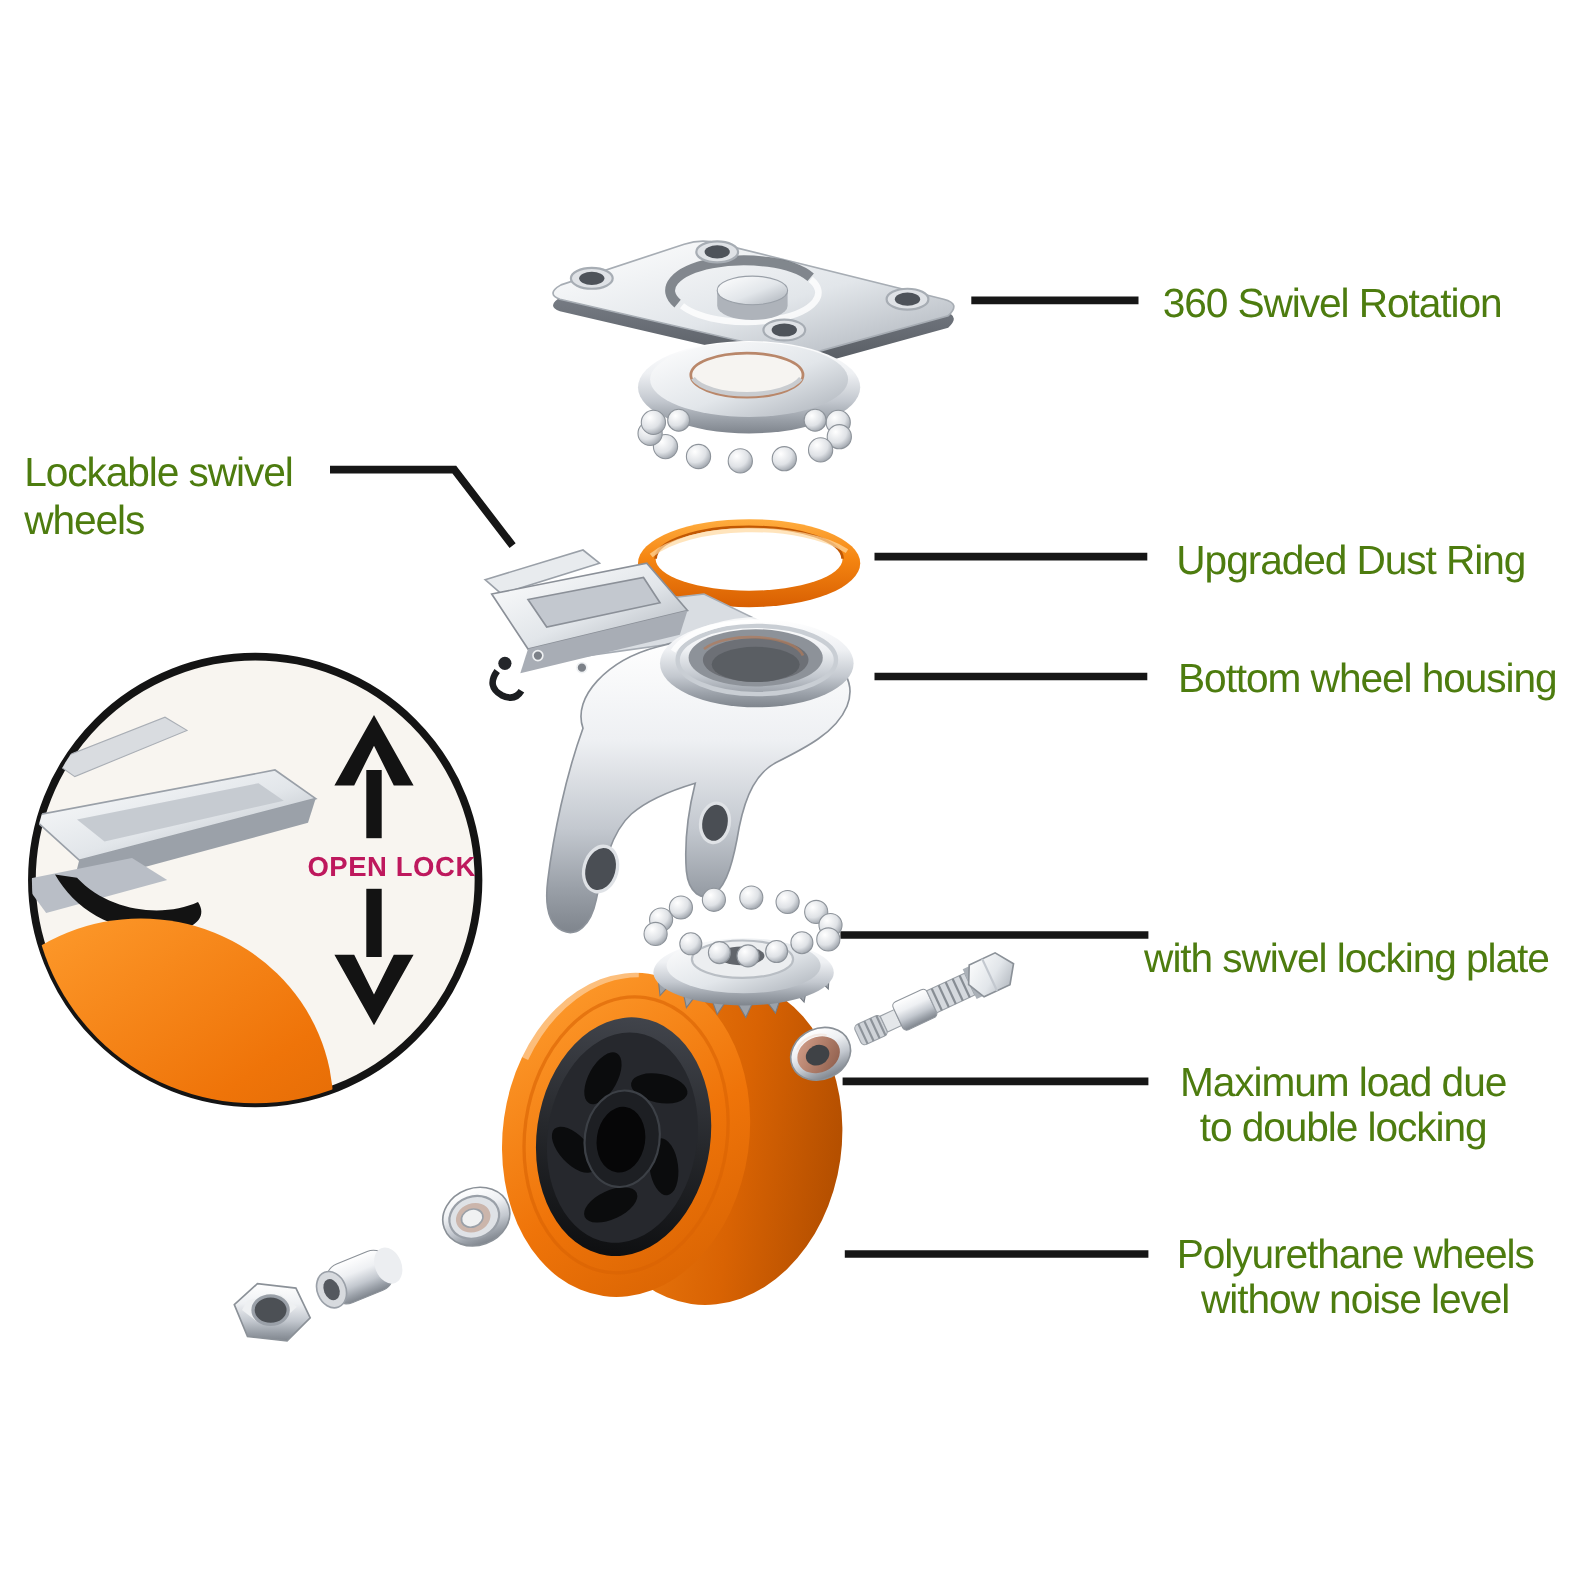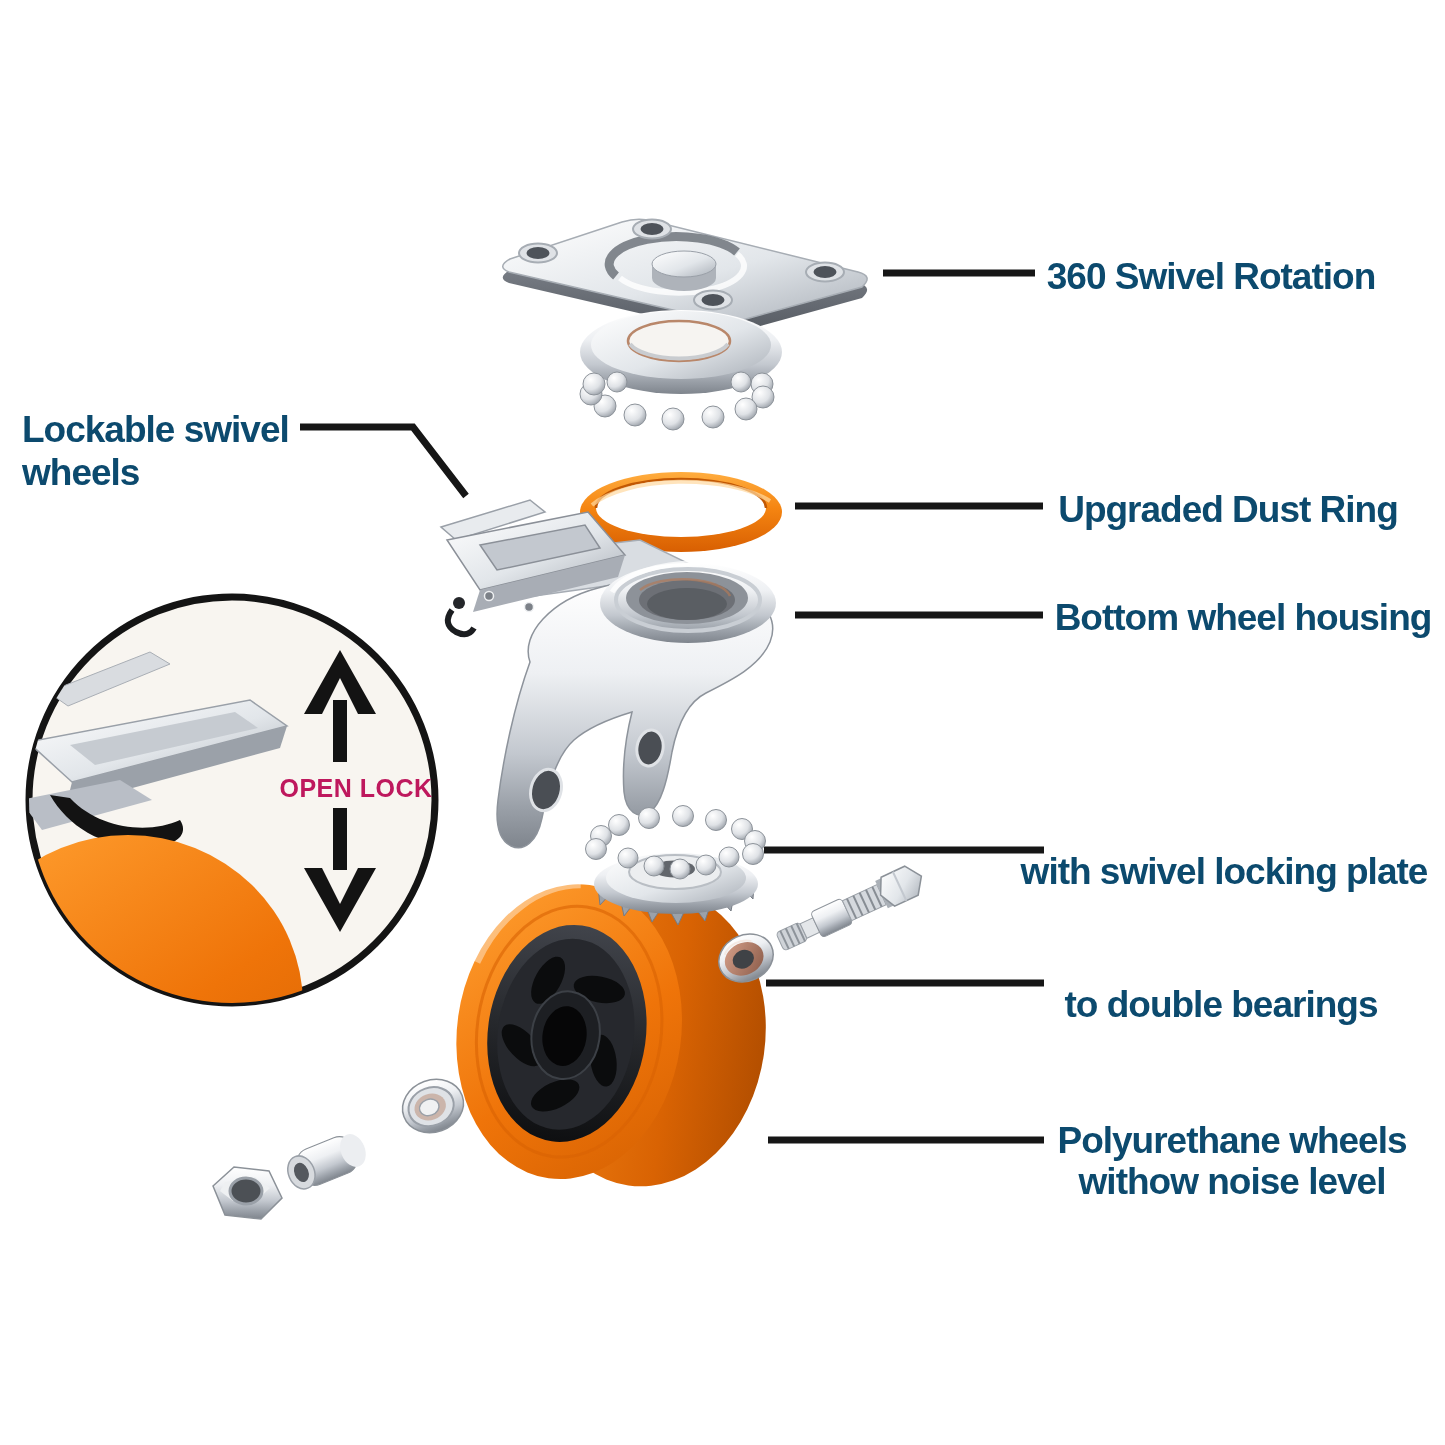--- a/index.html
+++ b/index.html
@@ -7,25 +7,25 @@
     position:relative;
     width:1445px;height:1445px;
     background:#ffffff;
     font-family:"Liberation Sans", sans-serif;
     overflow:hidden;
   }
   .art{position:absolute;left:0;top:0;width:1445px;height:1445px;}
   .lbl{
     position:absolute;
     transform:translate(-50%,-50%);
-    font-weight:bold;
+    font-weight:normal;
     font-size:37px;
     letter-spacing:-1px;
     line-height:41px;
-    color:#0c4a6e;
+    color:#4d7c0f;
     text-align:center;
     white-space:nowrap;
   }
   .lbl span{display:block;}
   .lbl-left{
     transform:translate(0,-50%);
     text-align:left;
     line-height:43px;
   }
   .lbl-inset{
@@ -322,21 +322,22 @@
 
   <div class="lbl" style="left:1243px; top:617px;">
     <span>Bottom wheel housing</span>
   </div>
 
   <div class="lbl" style="left:1224px; top:871px;">
     <span>with swivel locking plate</span>
   </div>
 
   <div class="lbl" style="left:1221px; top:1004px;">
-    <span>to double bearings</span>
+    <span>Maximum load due</span>
+    <span>to double locking</span>
   </div>
 
   <div class="lbl" style="left:1232px; top:1161px;">
     <span>Polyurethane wheels</span>
     <span>withow noise level</span>
   </div>
 
   <div class="lbl lbl-inset" style="left:356px; top:788px;">
     <span>OPEN LOCK</span>
   </div>

